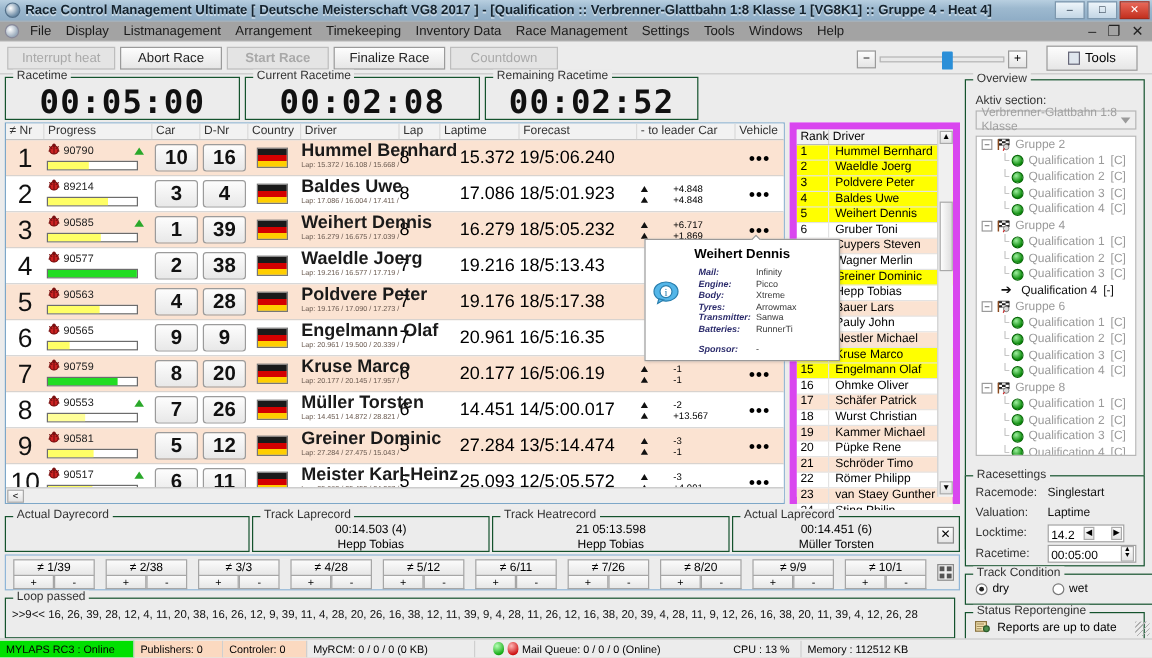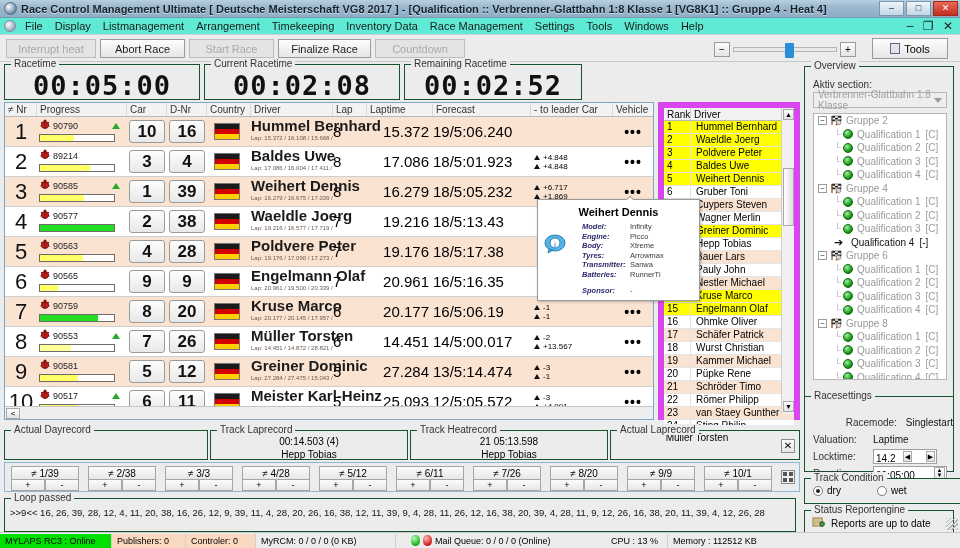--- a/index.html
+++ b/index.html
@@ -33,21 +33,21 @@
   .winbtns { position:absolute; right:2px; top:1px; display:flex; gap:2px; }
   .winbtn {
     width:25px; height:15px; border:1px solid #7d97ad; background:linear-gradient(#eef5fa,#c3d6e5);
     font-size:9px; line-height:13px; text-align:center; color:#123;
   }
   .winbtn.close { background:linear-gradient(#e8695a,#c3301f); color:#fff; border-color:#a32a1b; }
 
   
   .menubar {
     position:absolute; left:0; top:18px; width:960px; height:17px;
-    background:#5eead4; border-bottom:1px solid #d0d0d0;
+    background:#a3a3a3; border-bottom:1px solid #d0d0d0;
     display:flex; align-items:center; padding-left:2px;
   }
   .menubar .mico {
     width:12px;height:12px;margin:0 3px 0 2px;border-radius:50%;
     background:radial-gradient(circle at 35% 35%,#fff,#9ab 70%); border:1px solid #889;
   }
   .menu-item { padding:2px 6px; font-size:11px; color:#1a1a1a; white-space:nowrap; }
   .menu-right { position:absolute; right:4px; top:1px; font-size:12px; color:#222; letter-spacing:3px; }
 
   
@@ -114,21 +114,21 @@
   .c-flag { width:40px; display:flex; align-items:center; justify-content:center; }
   .flagde { width:26px; height:17px; border:1px solid #777;
     background:linear-gradient(#1a1a1a 0 33.3%, #d40000 33.3% 66.6%, #ffce00 66.6% 100%); }
   .c-driver { flex:1; min-width:0; padding-left:4px; position:relative; }
   .c-driver .nm { font-size:15px; font-weight:bold; color:#1a1a1a; line-height:17px; white-space:nowrap; }
   .c-driver .laps { font-size:6px; color:#6a5a50; line-height:8px; white-space:nowrap; overflow:hidden; }
   .c-lap { width:34px; font-size:15px; display:flex; align-items:center; justify-content:flex-start; }
   .c-ltime { width:66px; font-size:15px; display:flex; align-items:center; justify-content:flex-end; padding-right:4px;}
   .c-fore { width:98px; font-size:15px; display:flex; align-items:center; justify-content:flex-start; }
   .c-gap { width:82px; font-size:8px; display:flex; flex-direction:column; justify-content:center; padding-left:3px; }
-  .c-gap .gl { display:flex; align-items:center; gap:3px; line-height:9px; }
+  .c-gap .gl { display:flex; align-items:center; gap:21px; line-height:9px; }
   .c-gap .tri { width:0;height:0;border-left:3px solid transparent;border-right:3px solid transparent;border-bottom:5px solid #111; }
   .c-veh { width:40px; display:flex; align-items:center; justify-content:center; font-size:14px; font-weight:bold; letter-spacing:1px; }
   .hscroll { position:absolute; left:0; bottom:0; width:100%; height:13px; background:#eee; border-top:1px solid #c4c4c4; }
   .hscroll .hb { width:14px; height:11px; margin:1px; border:1px solid #a9a9a9; background:linear-gradient(#fbfbfb,#e2e2e2);
      font-size:8px; text-align:center; line-height:9px;}
 
   
   .tooltip {
     position:absolute; left:537px; top:199px; width:163px; height:102px;
     background:#fff; border:1px solid #9a9a9a; box-shadow:1px 1px 3px rgba(0,0,0,.25); z-index:50;
@@ -261,21 +261,21 @@
     <div class="menu-right">
       <span>–</span>
       <span>❐</span>
       <span>✕</span>
     </div>
   </div>
 
   <div class="toolbar">
     <div class="tbtn disabled" style="left:6px;width:90px;">Interrupt heat</div>
     <div class="tbtn" style="left:100px;width:85px;">Abort Race</div>
-    <div class="tbtn disabled" style="left:189px;width:85px;">Start Race</div>
+    <div class="tbtn disabled" style="left:189px;width:85px;font-weight:bold;">Start Race</div>
     <div class="tbtn" style="left:278px;width:93px;">Finalize Race</div>
     <div class="tbtn disabled" style="left:375px;width:90px;">Countdown</div>
 
     <div class="slider-wrap">
       <div class="sbtn">−</div>
       <div class="strack">
         <div class="sthumb"></div>
       </div>
       <div class="sbtn">+</div>
     </div>
@@ -632,21 +632,21 @@
     <div class="tt-bubble">
       <svg width="22" height="20" viewBox="0 0 22 20">
         <ellipse cx="11" cy="9" rx="10" ry="8" fill="#54b6e8" stroke="#2a7fae"></ellipse>
         <path d="M5 15 L4 19 L9 16 Z" fill="#54b6e8" stroke="#2a7fae"></path>
         <circle cx="11" cy="9" r="5" fill="#fff" stroke="#2a7fae"></circle>
         <text x="11" y="13" font-size="9" text-anchor="middle" fill="#2a7fae" font-family="Liberation Serif, serif">i</text>
       </svg>
     </div>
     <div class="tt-rows" id="tt-rows">
         <div class="r">
-          <span class="k">Model:</span>
+          <span class="k">Mail:</span>
           <span class="v">Infinity</span>
         </div>
         <div class="r">
           <span class="k">Engine:</span>
           <span class="v">Picco</span>
         </div>
         <div class="r">
           <span class="k">Body:</span>
           <span class="v">Xtreme</span>
         </div>
@@ -924,21 +924,21 @@
           <span class="dash">└</span>
           <span class="bulb"></span>
           <span class="lbl">Qualification 4</span>
           <span class="tag">[C]</span>
         </div>
       </div>
   </div>
 
   <div class="gb" style="left:804px;top:396px;width:150px;height:76px;">
     <span class="cap">Racesettings</span>
-    <div class="rsrow" style="margin-top:18px;justify-content:flex-end;">
+    <div class="rsrow" style="margin-top:6px;">
       <div class="k">Racemode:</div>
       <div class="v">Singlestart</div>
     </div>
     <div class="rsrow">
       <div class="k">Valuation:</div>
       <div class="v">Laptime</div>
     </div>
     <div class="rsrow">
       <div class="k">Locktime:</div>
       <div class="spin">
@@ -994,20 +994,21 @@
     <div class="recval">00:14.503 (4)</div>
     <div class="recval" style="padding-top:0">Hepp Tobias</div>
   </div>
   <div class="gb" style="left:410px;top:430px;width:198px;height:30px;">
     <span class="cap">Track Heatrecord</span>
     <div class="recval">21  05:13.598</div>
     <div class="recval" style="padding-top:0">Hepp Tobias</div>
   </div>
   <div class="gb" style="left:610px;top:430px;width:190px;height:30px;">
     <span class="cap">Actual Laprecord</span>
+    <div class="recval" style="margin-right:16px">00:14.451 (6)</div>
     <div class="recval" style="padding-top:0;margin-right:16px">Müller Torsten</div>
     <div class="xbtn" style="position:absolute;right:4px;top:8px;">✕</div>
   </div>
 
   <div class="lanes" id="lanes">
     <div class="gridbtn">
       <svg width="12" height="12" viewBox="0 0 12 12">
         <rect x="1" y="1" width="4" height="4" fill="#555"></rect>
           <rect x="7" y="1" width="4" height="4" fill="#555"></rect>
         <rect x="1" y="7" width="4" height="4" fill="#555"></rect>

